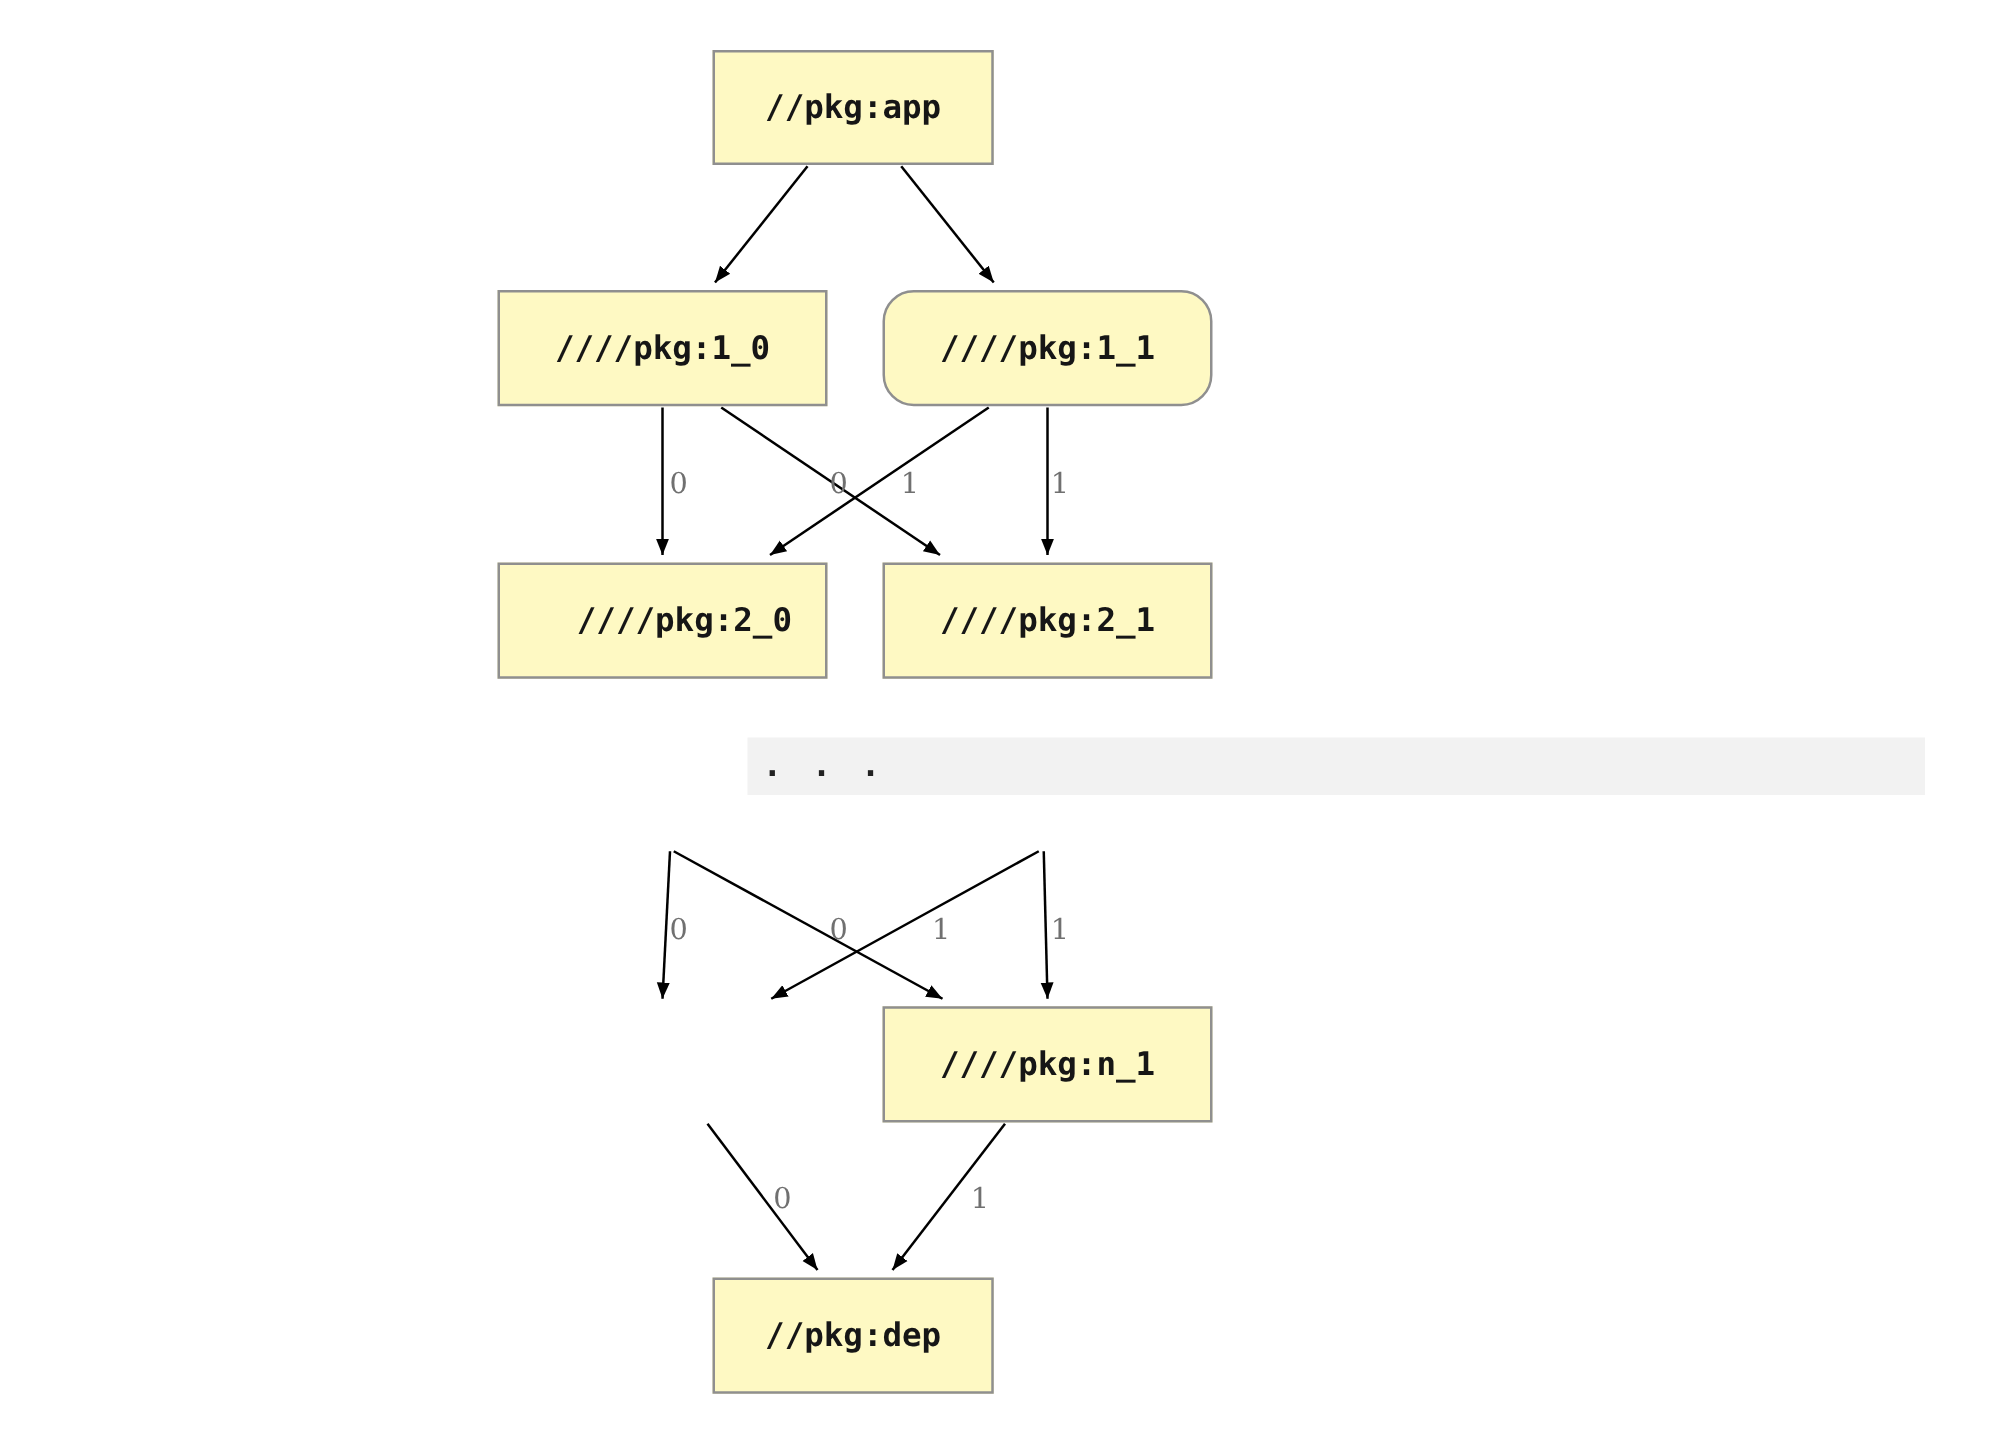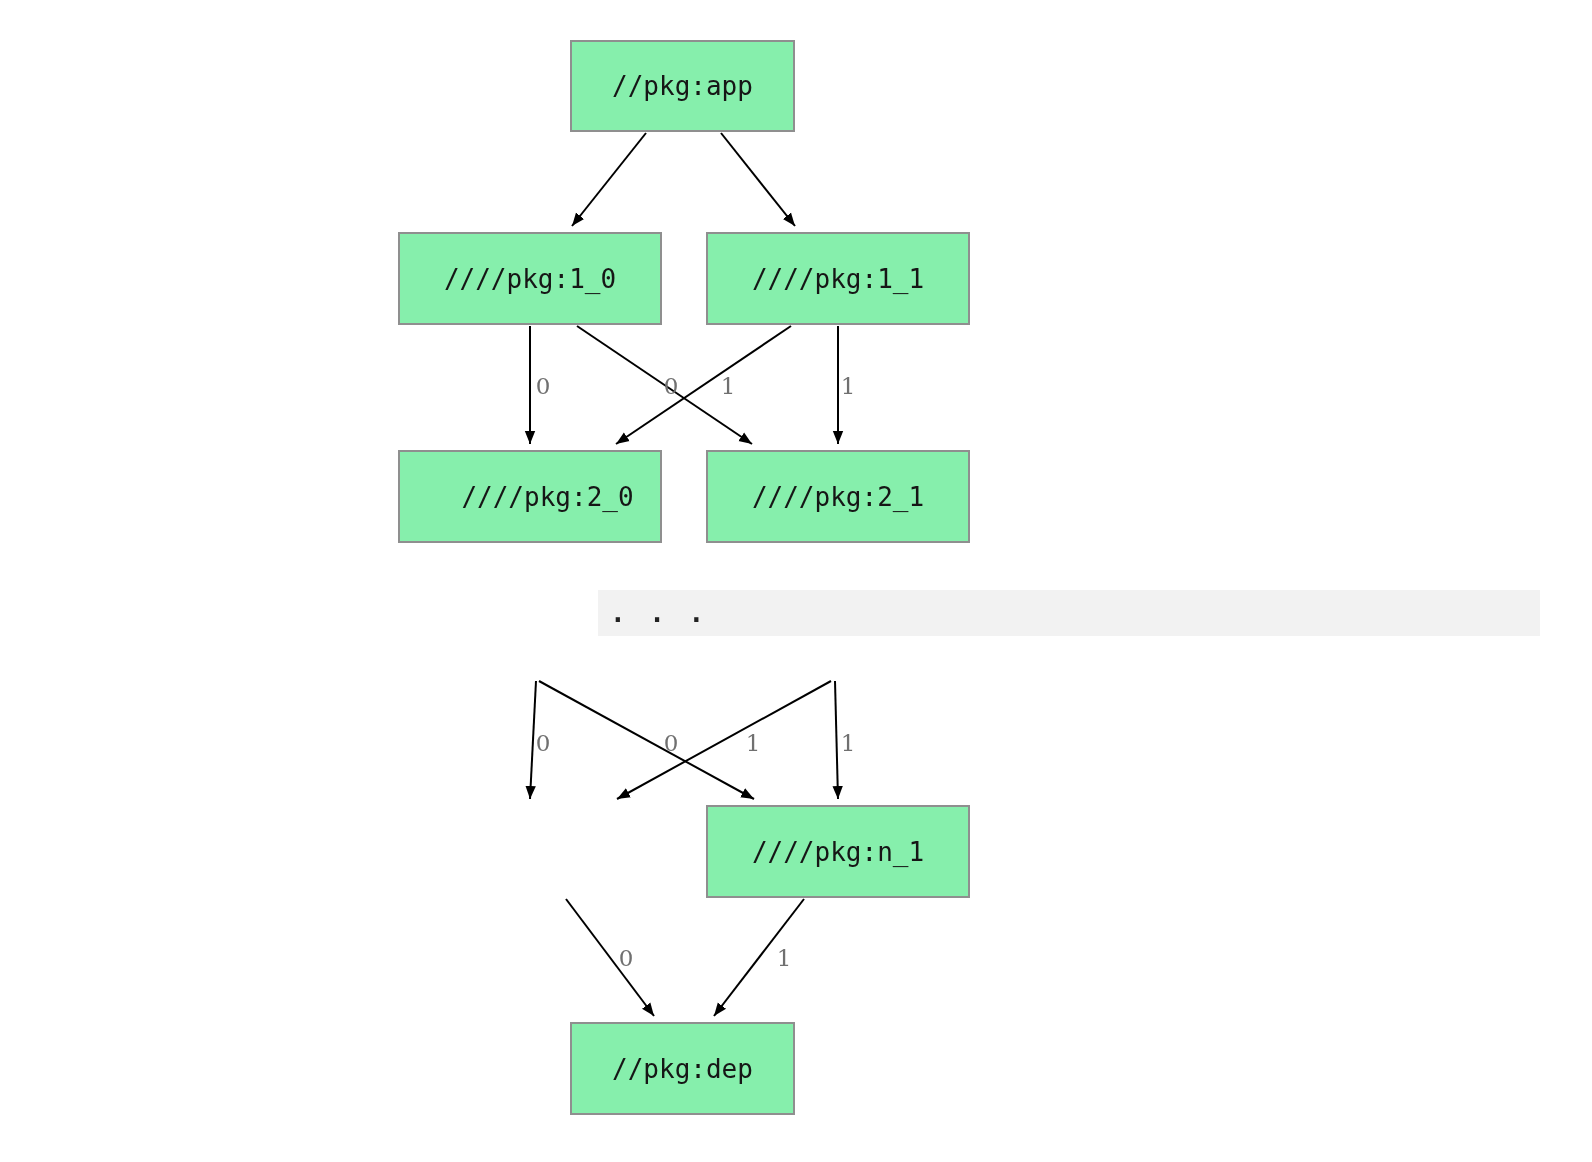--- a/index.html
+++ b/index.html
@@ -29,26 +29,26 @@
   }
   .edge-label {
     font-family: "DejaVu Serif", "Liberation Serif", serif;
     font-size: 23px;
     fill: #707070;
     text-anchor: middle;
   }
   .node {
     position: absolute;
     box-sizing: border-box;
-    background: #86efac;
+    background: #fef9c3;
     border: 2px solid #8f8f8f;
     display: flex;
     align-items: center;
     justify-content: center;
-    font-weight: normal;
+    font-weight: bold;
     font-size: 26px;
     color: #161616;
     letter-spacing: 0px;
     white-space: nowrap;
   }
   .ellipsis-band {
     position: absolute;
     box-sizing: border-box;
     background: #f2f2f2;
     display: flex;
@@ -100,21 +100,21 @@
     <line class="edge-line" x1="804" y1="899" x2="714" y2="1016" marker-end="url(#arrow)"></line>
 
     <text class="edge-label" x="626" y="966">0</text>
     <text class="edge-label" x="784" y="966">1</text>
   </svg>
 
   <div class="node" style="left:570px; top:40px; width:225px; height:92px;">//pkg:app</div>
 
   <div class="node" style="left:398px; top:232px; width:264px; height:93px;">////pkg:1_0</div>
 
-  <div class="node" style="left:706px; top:232px; width:264px; height:93px;">////pkg:1_1</div>
+  <div class="node" style="left:706px; top:232px; width:264px; height:93px;border-radius:25px;">////pkg:1_1</div>
 
   <div class="node" style="left:398px; top:450px; width:264px; height:93px;padding-left:35px;">////pkg:2_0</div>
 
   <div class="node" style="left:706px; top:450px; width:264px; height:93px;">////pkg:2_1</div>
 
   <div class="ellipsis-band" style="left:598px; top:590px; width:942px; height:46px;">. . .</div>
 
 
   <div class="node" style="left:706px; top:805px; width:264px; height:93px;">////pkg:n_1</div>
 

